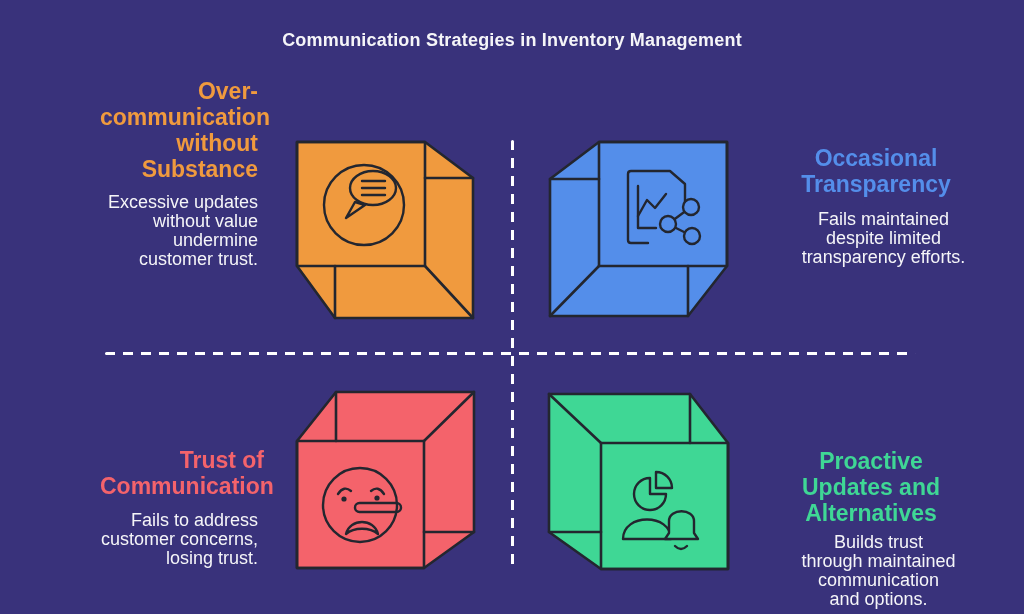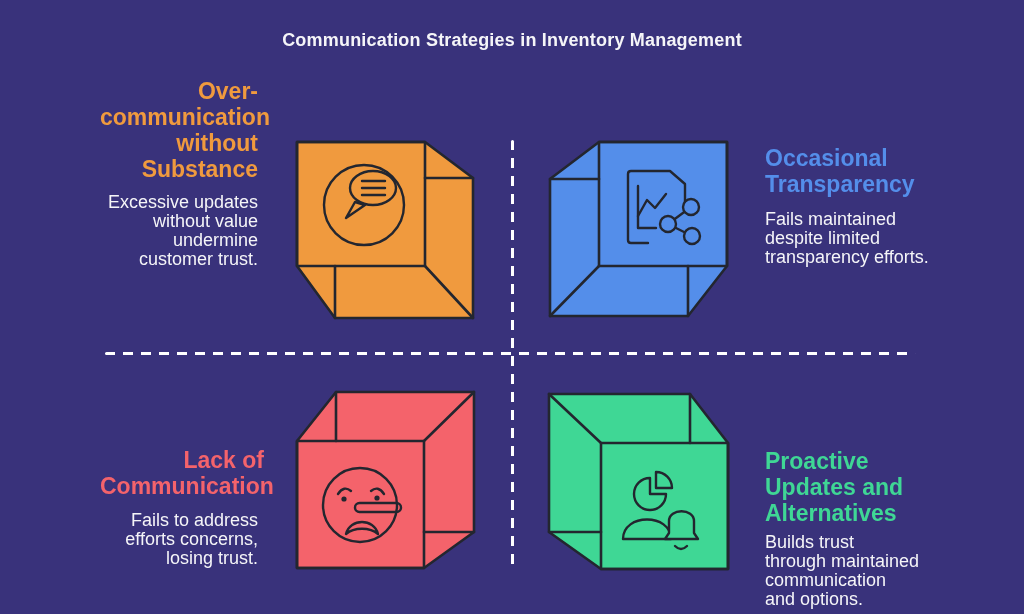--- a/index.html
+++ b/index.html
@@ -22,21 +22,21 @@
     font-size: 23px;
     font-weight: 700;
     line-height: 26px;
   }
   .body-text {
     font-size: 18px;
     line-height: 19px;
     color: var(--text);
   }
   .align-r { text-align: right; }
-  .align-l { text-align: left; }
+  .align-l { text-align: center; margin-left: 36px; }
   .c-orange { color: var(--orange); }
   .c-blue   { color: var(--blue); }
   .c-red    { color: var(--red); }
   .c-green  { color: var(--green); }
 
   .divider-h {
     left: 105px; top: 352px; width: 810px; height: 3px;
     background: repeating-linear-gradient(90deg, var(--divider) 0 10px, transparent 10px 18px);
     border-radius: 2px;
   }
@@ -93,22 +93,22 @@
     <path class="ink" d="M102,105 H85 Q82,105 82,102 V36 Q82,33 85,33 H124 L139,46 V64"></path>
     <path class="ink" d="M92,48 V90 H110"></path>
     <path class="ink" d="M92,78 L101,62 L109,70 L120,56"></path>
     <path class="ink" d="M122,86 L145,69 M122,86 L146,98"></path>
     <circle class="fill-blue" stroke="var(--stroke)" stroke-width="2.4" cx="122" cy="86" r="8"></circle>
     <circle class="fill-blue" stroke="var(--stroke)" stroke-width="2.4" cx="145" cy="69" r="8"></circle>
     <circle class="fill-blue" stroke="var(--stroke)" stroke-width="2.4" cx="146" cy="98" r="8"></circle>
   </g>
 </svg>
 
-<div class="abs heading align-r c-red" style="left:100px; top:447px; width:164px;">Lack of Communication</div>
-<div class="abs body-text align-r" style="left:95px; top:511px; width:163px;">Fails to address efforts concerns, losing trust.</div>
+<div class="abs heading align-r c-red" style="left:100px; top:447px; width:164px;">Trust of Communication</div>
+<div class="abs body-text align-r" style="left:95px; top:511px; width:163px;">Fails to address customer concerns, losing trust.</div>
 
 <svg class="abs" style="left:293px; top:388px;" width="186" height="184" viewBox="0 0 186 184">
   <path class="cube fill-red" d="M43,4 H181 V144 L131,180 H4 V53 Z"></path>
   <path class="edge" d="M43,4 V53"></path>
   <path class="edge" d="M131,144 H181"></path>
   <path class="edge" d="M131,53 L181,4"></path>
   <rect class="edge" x="4" y="53" width="127" height="127"></rect>
   <g>
     <circle class="ink" cx="67" cy="117" r="37"></circle>
     <path class="ink" d="M45,106 Q51,97 58,103"></path>

